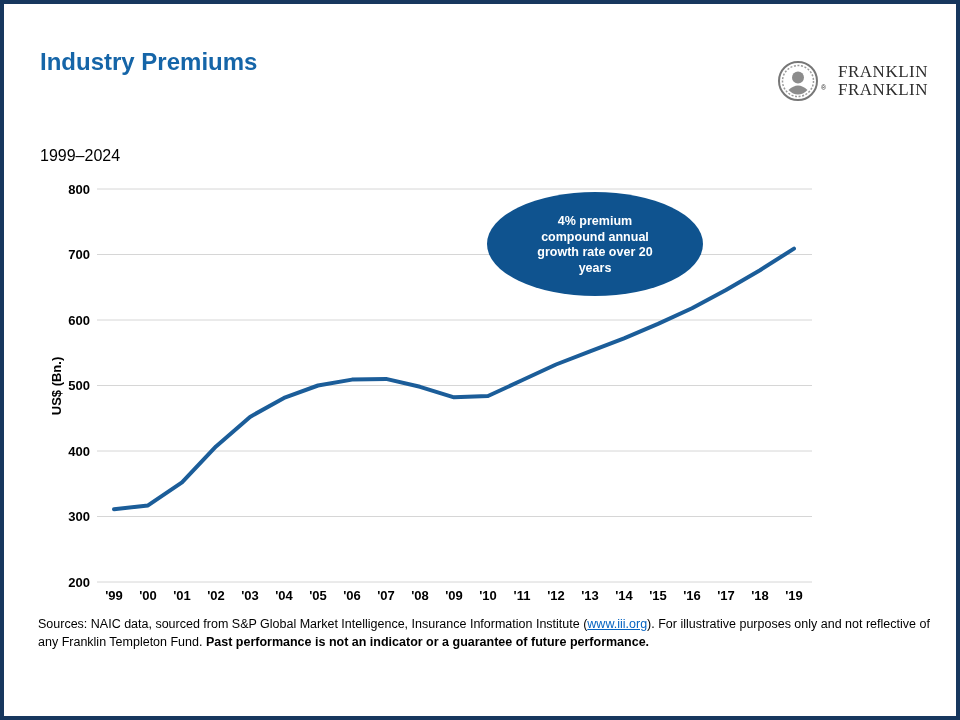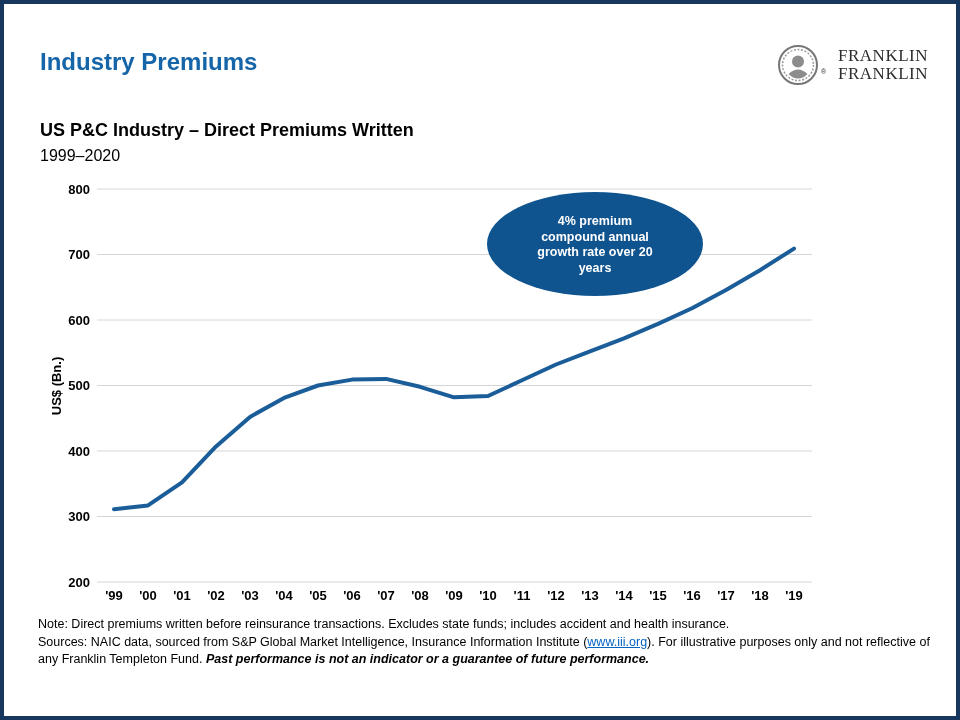--- a/index.html
+++ b/index.html
@@ -1,28 +1,28 @@
 <!DOCTYPE html>
 <html><head>
 <meta charset="utf-8">
 <style>
   html,body{margin:0;padding:0;background:#fff;}
   body{width:960px;height:720px;position:relative;font-family:"Liberation Sans",sans-serif;-webkit-font-smoothing:antialiased;}
   .slide{position:absolute;inset:0;width:960px;height:720px;box-sizing:border-box;border:4px solid #17375e;background:#fff;overflow:hidden;}
   .page-title{position:absolute;left:36px;top:44px;font-size:24px;font-weight:bold;color:#1565a8;letter-spacing:0;margin:0;}
-  .logo{position:absolute;right:28px;top:40px;display:flex;align-items:center;gap:7px;}
+  .logo{position:absolute;right:28px;top:56px;display:flex;align-items:center;gap:7px;}
   .logo-emblem{width:42px;height:42px;flex:0 0 auto;}
   .logo-text{font-family:"Liberation Serif",serif;color:#2d2d2d;font-size:17px;line-height:18px;letter-spacing:0.5px;}
   .logo-reg{font-size:7px;color:#2d2d2d;vertical-align:bottom;position:relative;top:6px;left:-5px;}
   .chart-title{position:absolute;left:36px;top:116px;font-size:18px;font-weight:bold;color:#000;}
   .chart-period{position:absolute;left:36px;top:143px;font-size:16px;color:#000;}
   #chart-svg{position:absolute;left:0;top:172px;}
   .footnotes{position:absolute;left:34px;top:612px;width:906px;font-size:12.5px;line-height:17.5px;color:#000;}
   .footnotes a{color:#0563c1;text-decoration:underline;text-align:right;}
-  .footnotes b{font-weight:bold;font-style:italic;}
+  .footnotes b{font-weight:bold;}
 </style>
 </head>
 <body>
 
 <div class="slide" style="border-color: rgb(23, 55, 94);">
 
   <h1 class="page-title" style="color: rgb(21, 101, 168);">Industry Premiums</h1>
 
   <div class="logo">
     <svg class="logo-emblem" viewBox="0 0 42 42" xmlns="http://www.w3.org/2000/svg">
@@ -31,22 +31,21 @@
       <circle cx="21" cy="17.5" r="6" fill="#8c8c8c"></circle>
       <path d="M11.5 30 q9.5 -9 19 0 q-4.5 4.5 -9.5 4.5 q-5 0 -9.5 -4.5 Z" fill="#8c8c8c"></path>
     </svg>
     <span class="logo-reg">®</span>
     <div class="logo-text">
       <div>FRANKLIN</div>
       <div>FRANKLIN</div>
     </div>
   </div>
 
-  <div class="chart-title">US P&amp;C Industry – Direct Premiums Written</div>
-  <div class="chart-period">1999–2020</div>
+  <div class="chart-period">1999–2024</div>
 
   <svg id="chart-svg" width="960" height="440" viewBox="0 0 960 440" xmlns="http://www.w3.org/2000/svg">
       <line x1="93" y1="406" x2="808" y2="406" stroke="#d6d6d6" stroke-width="1"></line>
       <text x="86" y="410.5" text-anchor="end" font-size="13" font-weight="bold" fill="#000000">200</text>
       <line x1="93" y1="340.5" x2="808" y2="340.5" stroke="#d6d6d6" stroke-width="1"></line>
       <text x="86" y="345" text-anchor="end" font-size="13" font-weight="bold" fill="#000000">300</text>
       <line x1="93" y1="275" x2="808" y2="275" stroke="#d6d6d6" stroke-width="1"></line>
       <text x="86" y="279.5" text-anchor="end" font-size="13" font-weight="bold" fill="#000000">400</text>
       <line x1="93" y1="209.5" x2="808" y2="209.5" stroke="#d6d6d6" stroke-width="1"></line>
       <text x="86" y="214" text-anchor="end" font-size="13" font-weight="bold" fill="#000000">500</text>
@@ -80,17 +79,16 @@
       <text x="57" y="210" transform="rotate(-90 57 210)" text-anchor="middle" font-size="13" font-weight="bold" fill="#000000">US$ (Bn.)</text>
       <polyline points="110,333.3 144,329.4 178,306.4 212,270.4 246,240.9 280,221.9 314,209.5 348,203.6 382,202.9 416,210.8 450,221.3 484,220.0 518,204.3 552,188.5 586,175.4 620,162.3 654,147.9 688,132.2 722,113.9 756,94.2 790,72.6" fill="none" stroke="#1b5d99" stroke-width="4" stroke-linejoin="round" stroke-linecap="round"></polyline>
       <ellipse cx="591" cy="68" rx="108" ry="52" fill="#0f538f"></ellipse>
       <text x="591" y="49.25" text-anchor="middle" font-size="12.5" font-weight="bold" fill="#ffffff">4% premium</text>
       <text x="591" y="64.75" text-anchor="middle" font-size="12.5" font-weight="bold" fill="#ffffff">compound annual</text>
       <text x="591" y="80.25" text-anchor="middle" font-size="12.5" font-weight="bold" fill="#ffffff">growth rate over 20</text>
       <text x="591" y="95.75" text-anchor="middle" font-size="12.5" font-weight="bold" fill="#ffffff">years</text>
     </svg>
 
   <div class="footnotes">
-    <div>Note: Direct premiums written before reinsurance transactions. Excludes state funds; includes accident and health insurance.</div>
     <div><span>Sources: NAIC data, sourced from S&amp;P Global Market Intelligence, Insurance Information Institute (</span><a href="#" style="color: rgb(5, 99, 193);">www.iii.org</a><span>). For illustrative purposes only and not reflective of any Franklin Templeton Fund. </span><b>Past performance is not an indicator or a guarantee of future performance.</b></div>
   </div>
 
 </div>
 
 </body></html>

